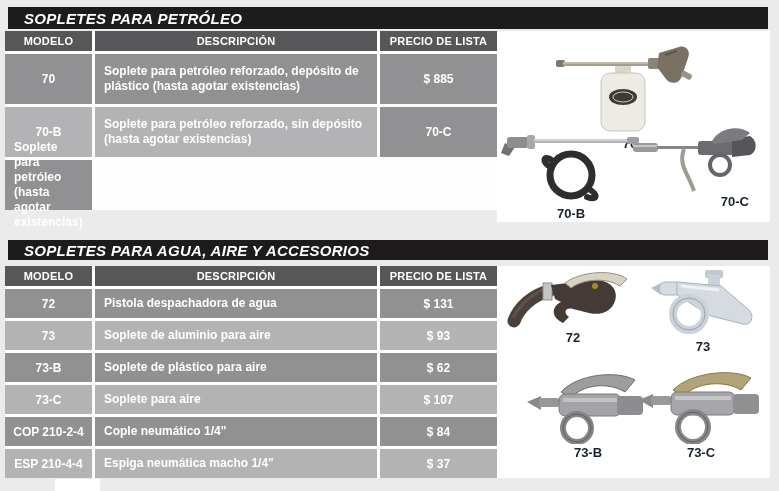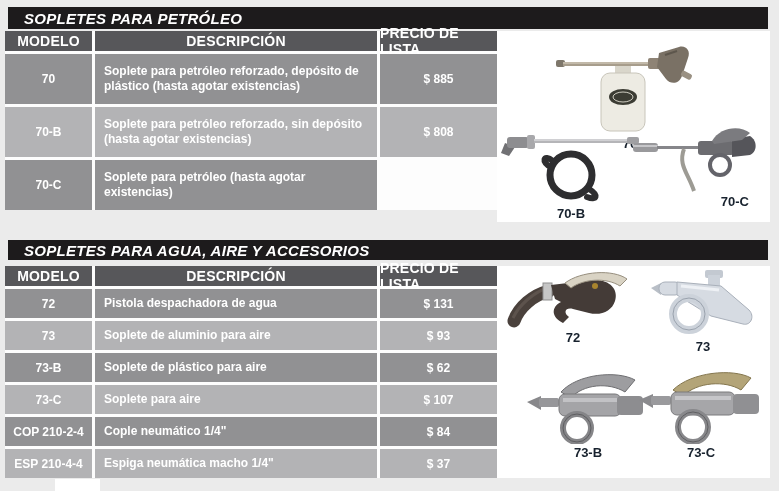--- a/index.html
+++ b/index.html
@@ -27,21 +27,21 @@
   .price-table{
     position:absolute;left:5px;width:492px;
     display:grid;grid-template-columns:87px 282px 117px;
     gap:3px;background:#fdfdfd;
   }
   .t1{top:31px;grid-template-rows:20px 50px 50px 50px;}
   .t2{top:266px;grid-template-rows:20px 29px 29px 29px 29px 29px 29px;}
   .th{
     background:#57575a;color:#fff;
     display:flex;align-items:center;justify-content:center;
-    font-weight:bold;font-size:14px;letter-spacing:.2px;
+    font-weight:bold;font-size:11px;letter-spacing:.2px;
   }
   .td{
     display:flex;align-items:center;
     color:#fff;font-weight:bold;font-size:12px;
   }
   .center{justify-content:center;}
   .desc{padding:0 9px;line-height:15px;}
   .rd{background:#919193;}
   .rl{background:#b3b3b5;}
 
@@ -76,21 +76,20 @@
     <div class="th">MODELO</div>
     <div class="th">DESCRIPCIÓN</div>
     <div class="th">PRECIO DE LISTA</div>
 
     <div class="td center rd">70</div>
     <div class="td desc rd">Soplete para petróleo reforzado, depósito de plástico (hasta agotar existencias)</div>
     <div class="td center rd">$ 885</div>
 
     <div class="td center rl">70-B</div>
     <div class="td desc rl">Soplete para petróleo reforzado, sin depósito (hasta agotar existencias)</div>
-    <div class="td center rl">$ 808</div>
 
     <div class="td center rd">70-C</div>
     <div class="td desc rd">Soplete para petróleo (hasta agotar existencias)</div>
   </div>
 
   <div class="panel p1">
 
     <div class="prod prod70">
       <svg width="150" height="100" viewBox="0 0 150 100">
         <rect x="1" y="25" width="9" height="7" rx="2" fill="#7e776b"></rect>

